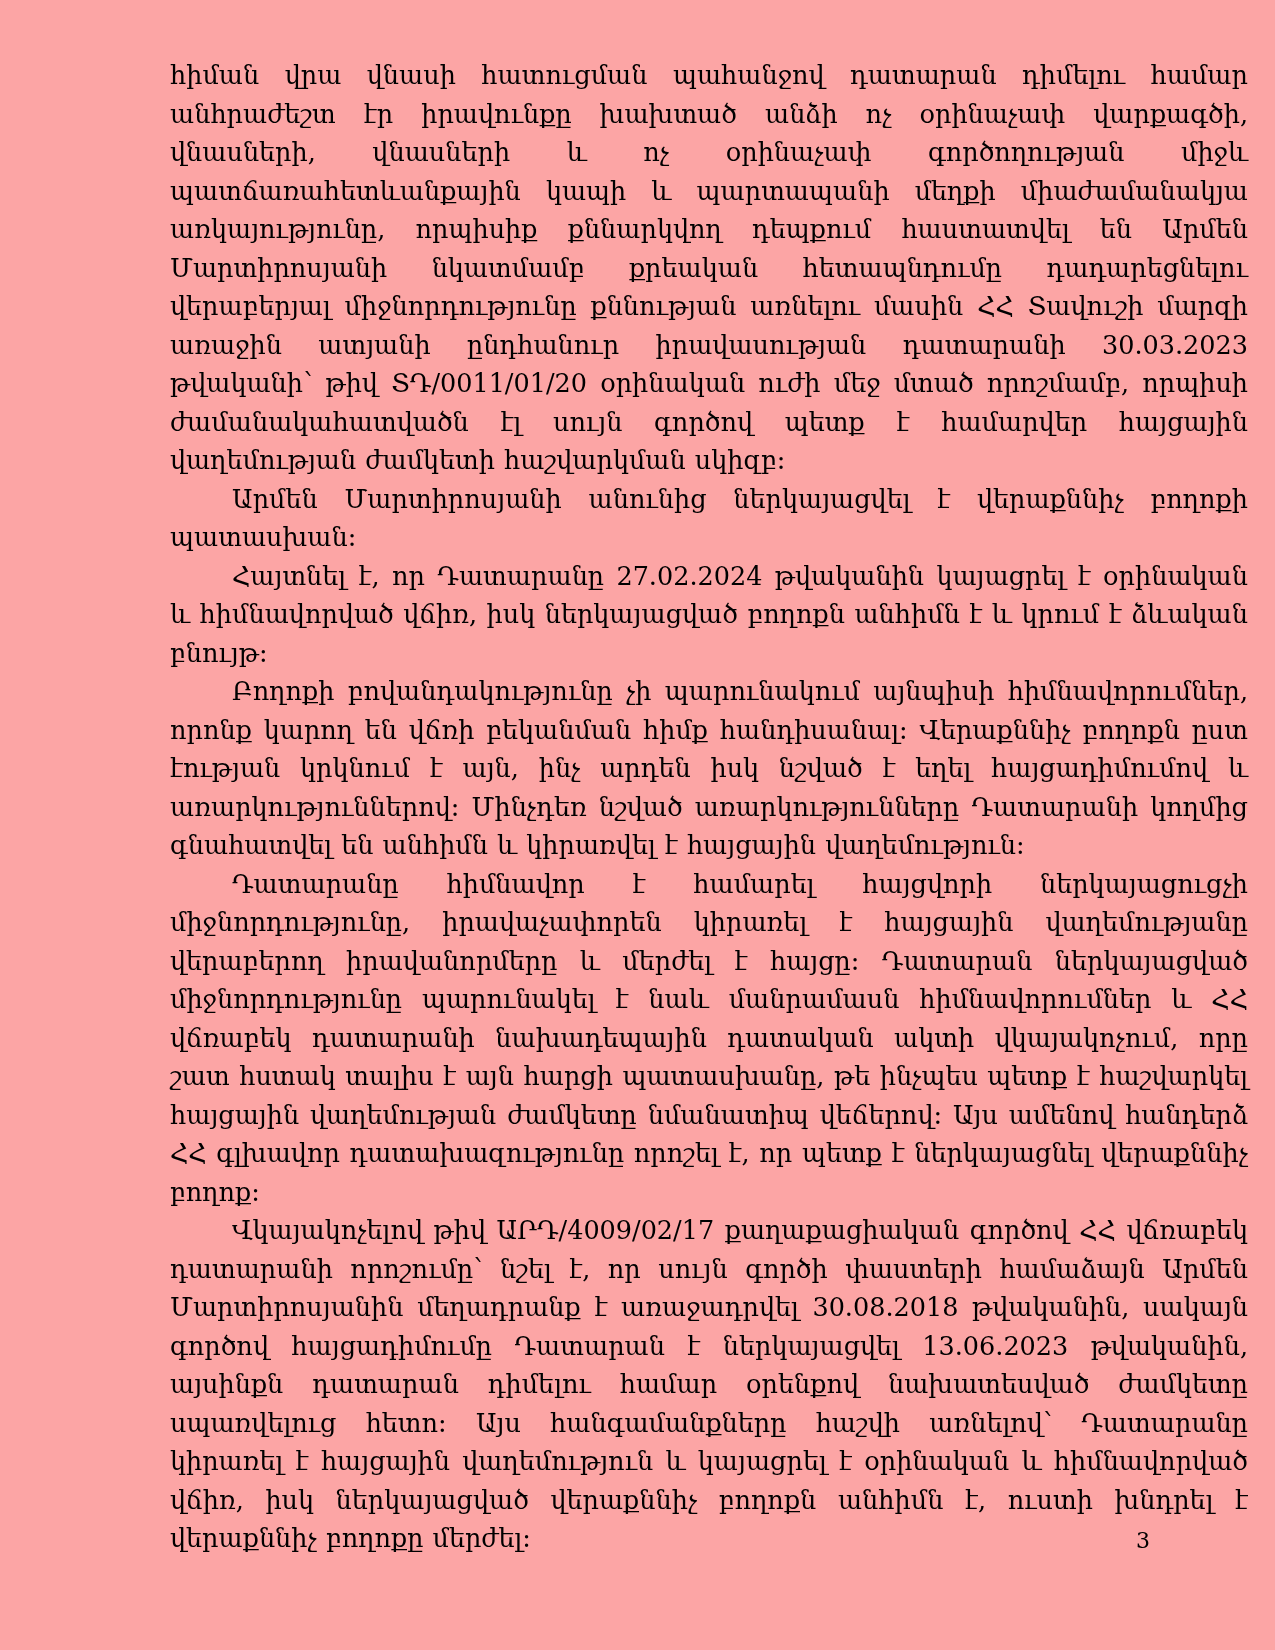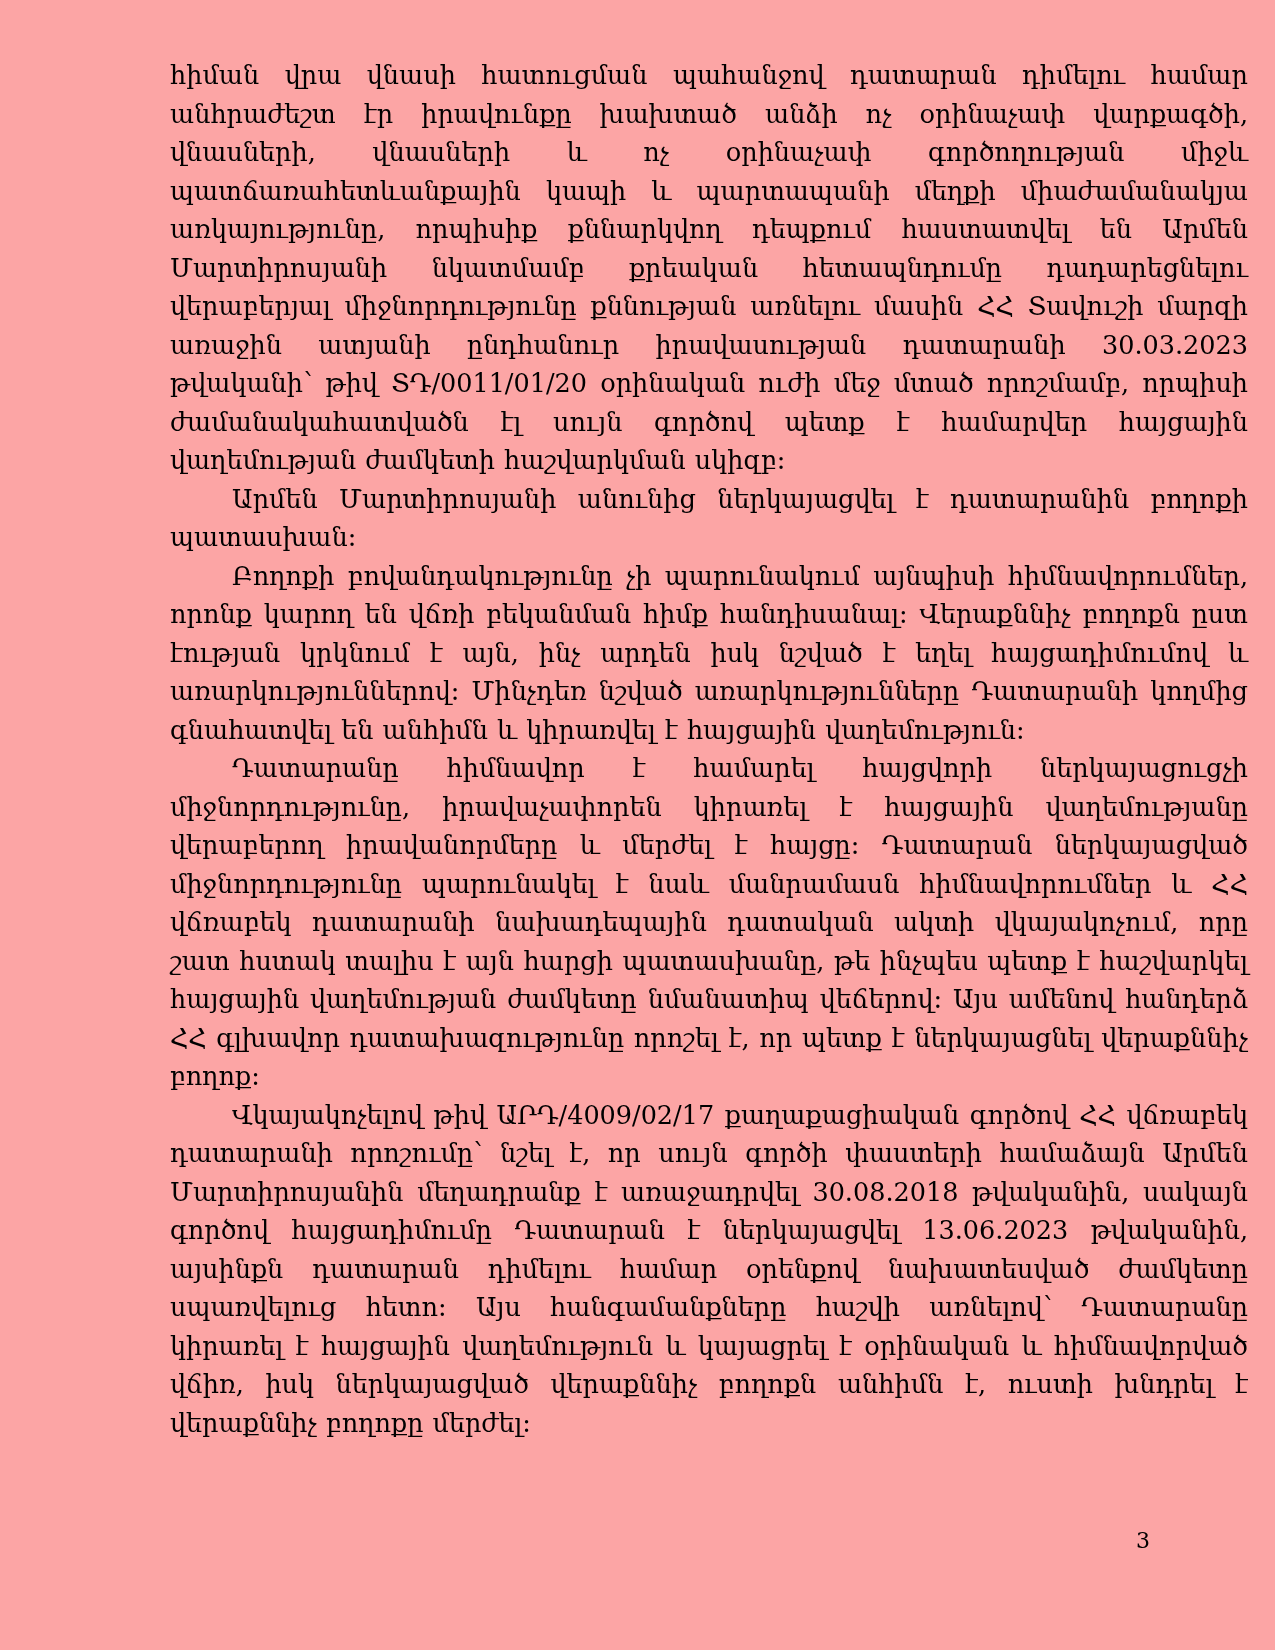--- a/index.html
+++ b/index.html
@@ -45,19 +45,20 @@
     font-size: 22px;
     line-height: 26px;
   }
 </style>
 </head>
 <body>
 
 <div class="page">
   <div class="content">
       <p class="para no-indent">հիման վրա վնասի հատուցման պահանջով դատարան դիմելու համար անհրաժեշտ էր իրավունքը խախտած անձի ոչ օրինաչափ վարքագծի, վնասների, վնասների և ոչ օրինաչափ գործողության միջև պատճառահետևանքային կապի և պարտապանի մեղքի միաժամանակյա առկայությունը, որպիսիք քննարկվող դեպքում հաստատվել են Արմեն Մարտիրոսյանի նկատմամբ քրեական հետապնդումը դադարեցնելու վերաբերյալ միջնորդությունը քննության առնելու մասին ՀՀ Տավուշի մարզի առաջին ատյանի ընդհանուր իրավասության դատարանի 30.03.2023 թվականի՝ թիվ ՏԴ/0011/01/20 օրինական ուժի մեջ մտած որոշմամբ, որպիսի ժամանակահատվածն էլ սույն գործով պետք է համարվեր հայցային վաղեմության ժամկետի հաշվարկման սկիզբ:</p>
-      <p class="para">Արմեն Մարտիրոսյանի անունից ներկայացվել է դատարանին բողոքի պատասխան:</p>
+      <p class="para">Արմեն Մարտիրոսյանի անունից ներկայացվել է վերաքննիչ բողոքի պատասխան:</p>
+      <p class="para">Հայտնել է, որ Դատարանը 27.02.2024 թվականին կայացրել է օրինական և հիմնավորված վճիռ, իսկ ներկայացված բողոքն անհիմն է և կրում է ձևական բնույթ:</p>
       <p class="para">Բողոքի բովանդակությունը չի պարունակում այնպիսի հիմնավորումներ, որոնք կարող են վճռի բեկանման հիմք հանդիսանալ: Վերաքննիչ բողոքն ըստ էության կրկնում է այն, ինչ արդեն իսկ նշված է եղել հայցադիմումով և առարկություններով: Մինչդեռ նշված առարկությունները Դատարանի կողմից գնահատվել են անհիմն և կիրառվել է հայցային վաղեմություն:</p>
       <p class="para">Դատարանը հիմնավոր է համարել հայցվորի ներկայացուցչի միջնորդությունը, իրավաչափորեն կիրառել է հայցային վաղեմությանը վերաբերող իրավանորմերը և մերժել է հայցը: Դատարան ներկայացված միջնորդությունը պարունակել է նաև մանրամասն հիմնավորումներ և ՀՀ վճռաբեկ դատարանի նախադեպային դատական ակտի վկայակոչում, որը շատ հստակ տալիս է այն հարցի պատասխանը, թե ինչպես պետք է հաշվարկել հայցային վաղեմության ժամկետը նմանատիպ վեճերով: Այս ամենով հանդերձ ՀՀ գլխավոր դատախազությունը որոշել է, որ պետք է ներկայացնել վերաքննիչ բողոք:</p>
       <p class="para">Վկայակոչելով թիվ ԱՐԴ/4009/02/17 քաղաքացիական գործով ՀՀ վճռաբեկ դատարանի որոշումը՝ նշել է, որ սույն գործի փաստերի համաձայն Արմեն Մարտիրոսյանին մեղադրանք է առաջադրվել 30.08.2018 թվականին, սակայն գործով հայցադիմումը Դատարան է ներկայացվել 13.06.2023 թվականին, այսինքն դատարան դիմելու համար օրենքով նախատեսված ժամկետը սպառվելուց հետո: Այս հանգամանքները հաշվի առնելով՝ Դատարանը կիրառել է հայցային վաղեմություն և կայացրել է օրինական և հիմնավորված վճիռ, իսկ ներկայացված վերաքննիչ բողոքն անհիմն է, ուստի խնդրել է վերաքննիչ բողոքը մերժել:</p>
     </div>
   <div class="page-number">3</div>
 </div>
 
 </body></html>

